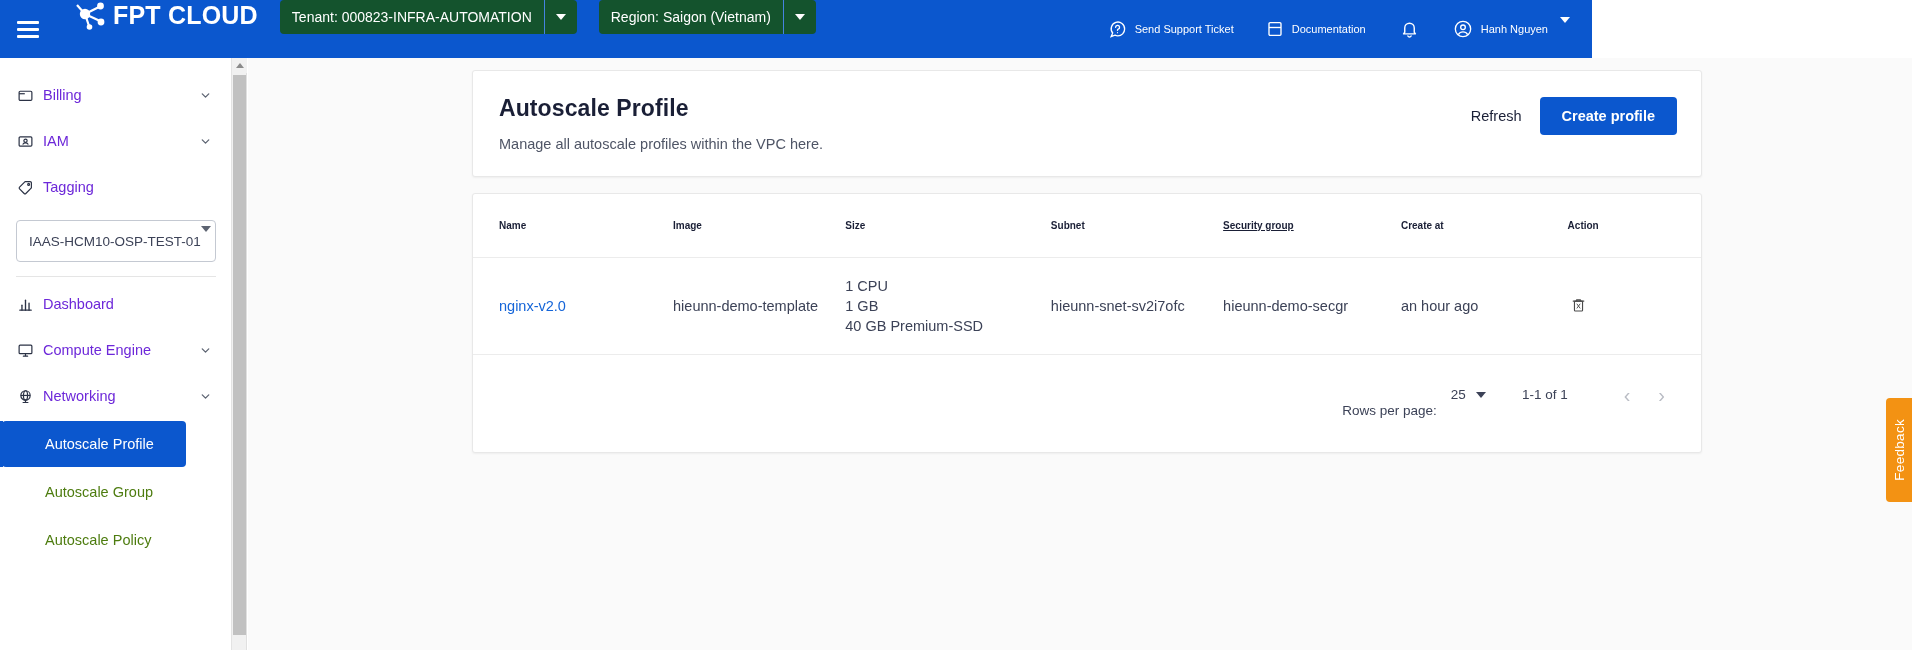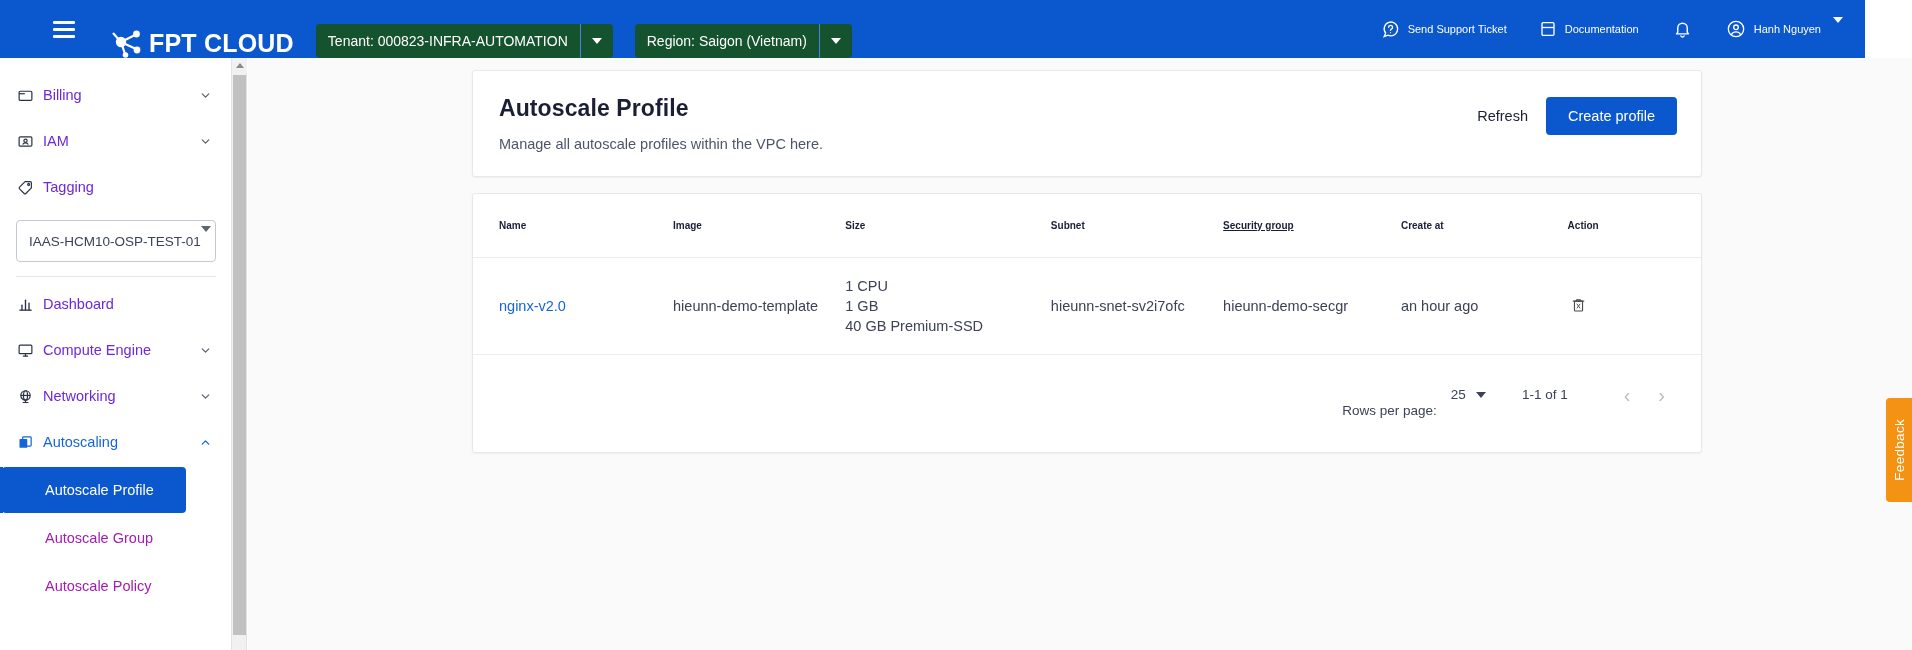--- a/index.html
+++ b/index.html
@@ -6,26 +6,25 @@
   html, body {
     width: 1912px; height: 650px;
     overflow: hidden;
     font-family: "Liberation Sans", sans-serif;
     background: #ffffff;
   }
 
   
   .topbar {
     position: absolute; top: 0; left: 0;
-    width: 1865px; height: 58px;
+    width: 1592px; height: 58px;
     background: #0B57CE;
-    display: flex; align-items: flex-end;
+    display: flex; align-items: flex-start;
     color: #fff;
     z-index: 50;
-    padding-left: 36px;
   }
   .hamburger {
     width: 56px; height: 58px;
     display: flex; flex-direction: column;
     align-items: center; justify-content: center;
     gap: 4px; cursor: pointer;
   }
   .hamburger span { display:block; width: 22px; height: 3px; background: #fff; border-radius: 1px; }
 
   .brand { display: flex; align-items: center; margin-left: 18px; cursor: pointer; }
@@ -97,21 +96,21 @@
   .vpc-select .vpc-caret {
     width:0;height:0;border-left:5px solid transparent;border-right:5px solid transparent;
     border-top:6px solid #5d6472;
   }
   .sb-divider { height:1px; background:#e5e5e5; margin: 14px 16px 4px 16px; }
 
   .sb-sub {
     height: 46px; display: flex; align-items: center;
     margin: 2px 0 2px 0;
     padding-left: 45px;
-    font-size: 14.5px; color:#a21caf; cursor:pointer;
+    font-size: 14.5px; color:#4d7c0f; cursor:pointer;
   }
   .sb-sub.active {
     background: #0B57CE; color: #ffffff;
     border-radius: 4px;
     margin-left: 2px; margin-right: 46px;
     padding-left: 43px;
     position: relative;
   }
   .sb-sub.active::before {
     content:""; position:absolute; left:-2px; top:0; width:3px; height:100%;
@@ -156,21 +155,21 @@
   .page-sub { font-size: 14.5px; color:#4f5566; margin-top: 14px; }
   .header-actions {
     position:absolute; right: 24px; top: 26px; display:flex; align-items:center; gap: 14px;
   }
   .btn-refresh {
     background:none;border:none; font-size:14.5px; color:#1a1f36; cursor:pointer;
     font-family:"Liberation Sans", sans-serif; padding: 6px 4px;
   }
   .btn-create {
     background:#0B57CE; color:#fff; border:none; border-radius:4px;
-    height: 38px; padding: 0 22px; font-size: 14.5px; font-weight:400; cursor:pointer;
+    height: 38px; padding: 0 22px; font-size: 14.5px; font-weight:700; cursor:pointer;
     font-family:"Liberation Sans", sans-serif;
   }
 
   .table-card {
     position:absolute; left: 224px; top: 135px; width: 1230px; height: 260px;
   }
   table.grid { width: 100%; border-collapse: collapse; table-layout: fixed; }
   table.grid th {
     text-align:left; font-size:10px; font-weight:700; color:#1a1f36;
     padding: 26px 0 26px 0; border-bottom: 1px solid #ececec;
@@ -400,34 +399,20 @@
         </svg>
       </span>
       <span class="sb-label">Networking</span>
       <span class="sb-chev">
         <svg width="13" height="13" viewBox="0 0 24 24" fill="none" stroke="#5d6472" stroke-width="2.4" stroke-linecap="round" stroke-linejoin="round">
             <polyline points="6 9 12 15 18 9"></polyline>
           </svg>
       </span>
     </div>
 
-    <div class="sb-item expanded">
-      <span class="sb-ico">
-        <svg width="17" height="17" viewBox="0 0 24 24" fill="none" stroke="#1565D8" stroke-width="1.7">
-          <rect x="3.5" y="7" width="11" height="12.5" rx="1.2" fill="#1565D8" stroke="none"></rect>
-          <rect x="8" y="4" width="12" height="13" rx="1.2"></rect>
-        </svg>
-      </span>
-      <span class="sb-label">Autoscaling</span>
-      <span class="sb-chev">
-        <svg width="13" height="13" viewBox="0 0 24 24" fill="none" stroke="#1565D8" stroke-width="2.4" stroke-linecap="round" stroke-linejoin="round">
-            <polyline points="6 15 12 9 18 15"></polyline>
-          </svg>
-      </span>
-    </div>
 
     <div class="sb-sub active">
       <span>Autoscale Profile</span>
     </div>
     <div class="sb-sub">
       <span>Autoscale Group</span>
     </div>
     <div class="sb-sub">
       <span>Autoscale Policy</span>
     </div>

